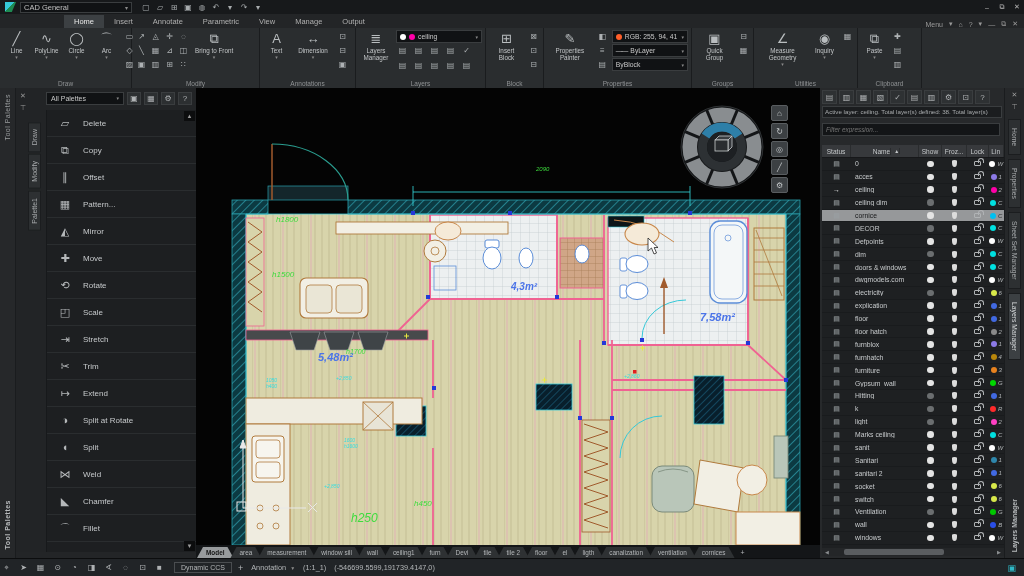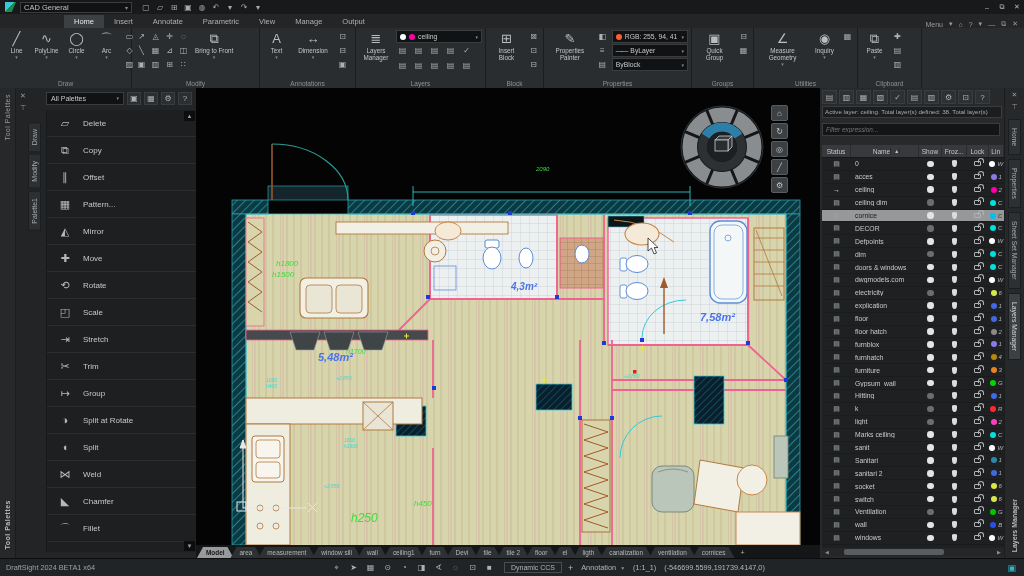--- a/index.html
+++ b/index.html
@@ -448,21 +448,21 @@
             <span class="tp-lbl">Stretch</span>
           </div>
 
           <div class="tp-item">
             <span class="tp-ico">✂</span>
             <span class="tp-lbl">Trim</span>
           </div>
 
           <div class="tp-item">
             <span class="tp-ico">↦</span>
-            <span class="tp-lbl">Group</span>
+            <span class="tp-lbl">Extend</span>
           </div>
 
           <div class="tp-item">
             <span class="tp-ico">◑</span>
             <span class="tp-lbl">Split at Rotate</span>
           </div>
 
           <div class="tp-item">
             <span class="tp-ico">◖</span>
             <span class="tp-lbl">Split</span>
@@ -671,21 +671,21 @@
       </g>
 
       <g transform="translate(452,150)">
         <polygon points="0,0 0,13 3.5,10 6,16 8.5,15 6.2,9.5 10,9.5" fill="#ffffff" stroke="#222" stroke-width="0.8"></polygon>
       </g>
     </svg>
 
     <div>
 
     <div class="clabel" style="left: 340px; top: 78px; color: rgb(61, 220, 61); font-size: 6px;">2090</div>
-        <div class="clabel" style="left: 80px; top: 128px; color: rgb(61, 220, 61); font-size: 8px; margin-top: 44px;">h1800</div>
+        <div class="clabel" style="left: 80px; top: 128px; color: rgb(61, 220, 61); font-size: 8px;">h1800</div>
         <div class="clabel" style="left: 76px; top: 183px; color: rgb(61, 220, 61); font-size: 8px;">h1500</div>
         <div class="clabel" style="left: 150px; top: 260px; color: rgb(61, 220, 61); font-size: 7px;">h1700</div>
         <div class="clabel" style="left: 155px; top: 424px; color: rgb(61, 220, 61); font-size: 12px;">h250</div>
         <div class="clabel" style="left: 218px; top: 412px; color: rgb(61, 220, 61); font-size: 8px;">h450</div>
         <div class="clabel b" style="left: 122px; top: 264px; color: rgb(75, 116, 232); font-size: 11px;">5,48m²</div>
         <div class="clabel b" style="left: 315px; top: 194px; color: rgb(75, 116, 232); font-size: 10px;">4,3m²</div>
         <div class="clabel b" style="left: 504px; top: 224px; color: rgb(75, 116, 232); font-size: 11px;">7,58m²</div>
         <div class="clabel" style="left: 140px; top: 288px; color: rgb(53, 220, 224); font-size: 5px;">+2,850</div>
         <div class="clabel" style="left: 128px; top: 396px; color: rgb(53, 220, 224); font-size: 5px;">+2,850</div>
         <div class="clabel" style="left: 428px; top: 286px; color: rgb(53, 220, 224); font-size: 5px;">+2,860</div>
@@ -1316,21 +1316,20 @@
       <div class="dtab">Home</div>
           <div class="dtab">Properties</div>
           <div class="dtab">Sheet Set Manager</div>
           <div class="dtab on">Layers Manager</div>
         </div>
       <div class="rd-title">Layers Manager</div>
     </div>
   </div>
 
   <div class="statusbar">
-    <span class="sb-left">DraftSight 2024 BETA1 x64</span>
     <div class="sb-icons">
 
     <span class="sb-ico">⌖</span>
         <span class="sb-ico">➤</span>
         <span class="sb-ico">▦</span>
         <span class="sb-ico">⊙</span>
         <span class="sb-ico">◔</span>
         <span class="sb-ico">◨</span>
         <span class="sb-ico">∢</span>
         <span class="sb-ico">◌</span>

